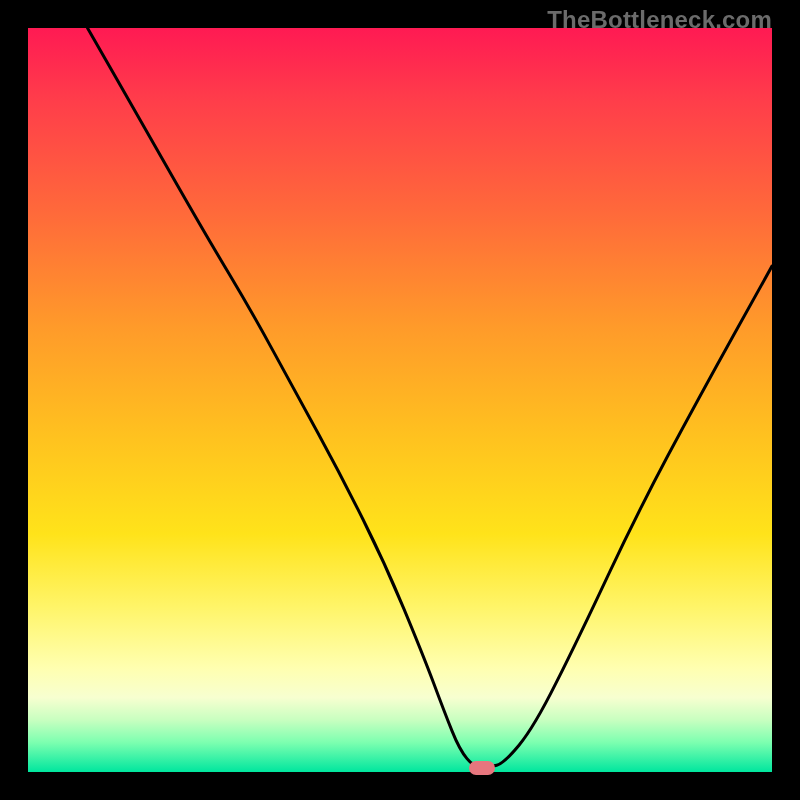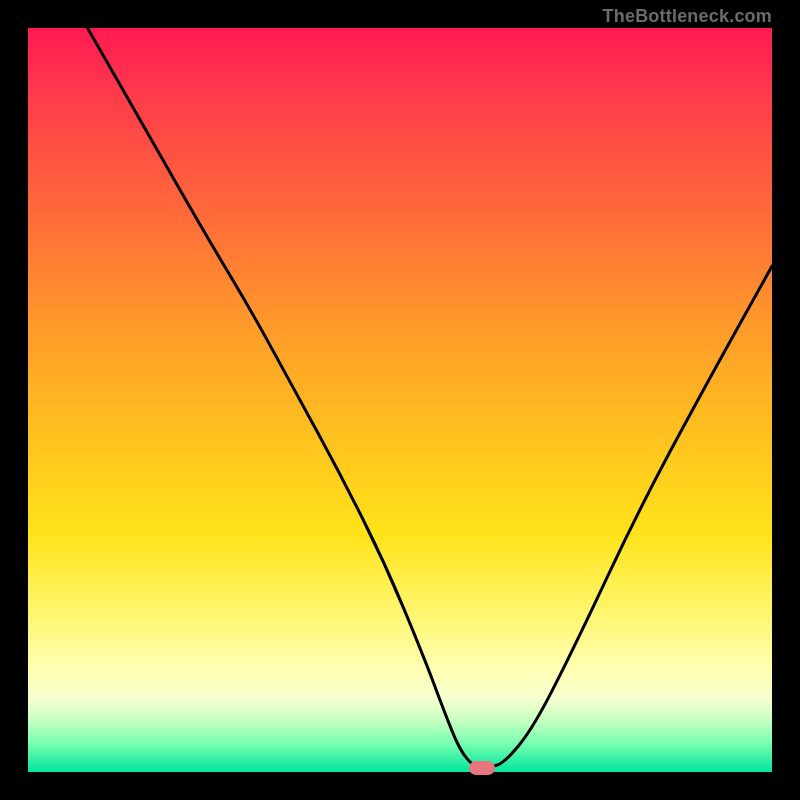--- a/index.html
+++ b/index.html
@@ -38,21 +38,21 @@
       #c8ffc0 93%,
       #7dffb0 96%,
       #00e69e 100%
     );
   }
   .watermark {
     position: absolute;
     top: 6px;
     right: 28px;
     font-family: Arial, Helvetica, sans-serif;
-    font-size: 18px;
+    font-size: 24px;
     font-weight: 600;
     color: #6b6b6b;
     letter-spacing: 0.2px;
     user-select: none;
   }
   svg.curve {
     position: absolute;
     left: 0;
     top: 0;
     width: 744px;

